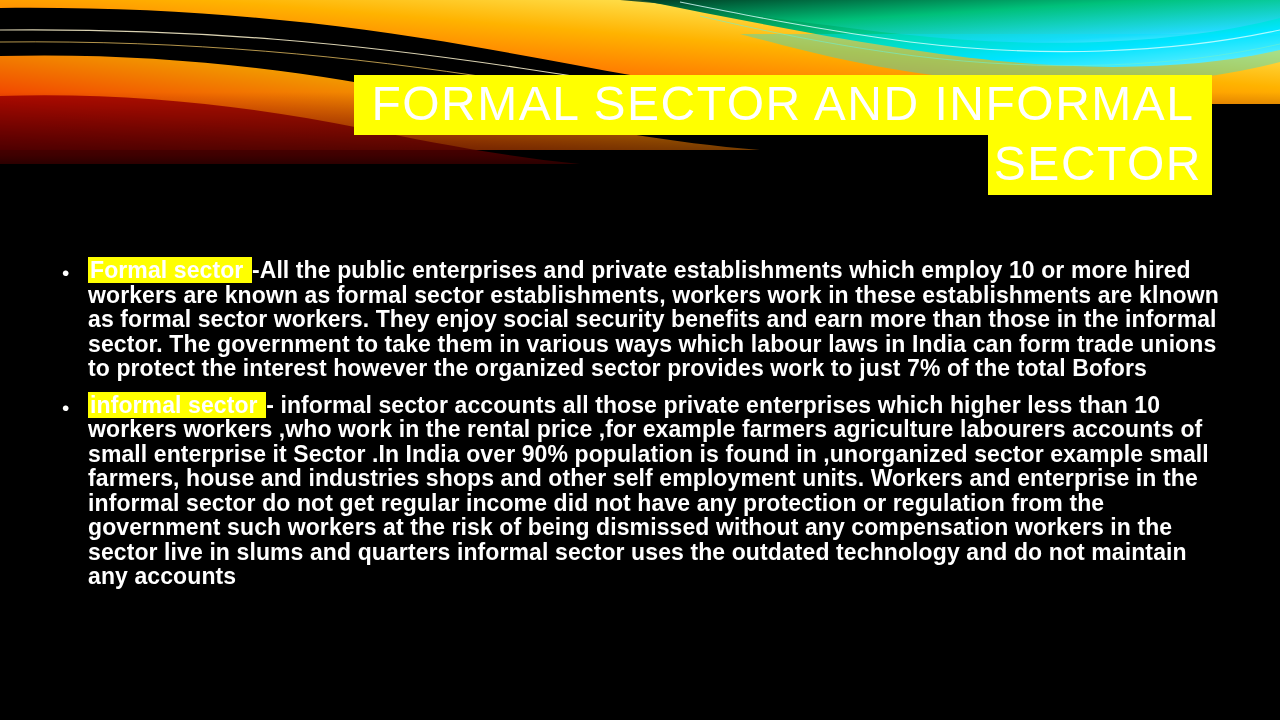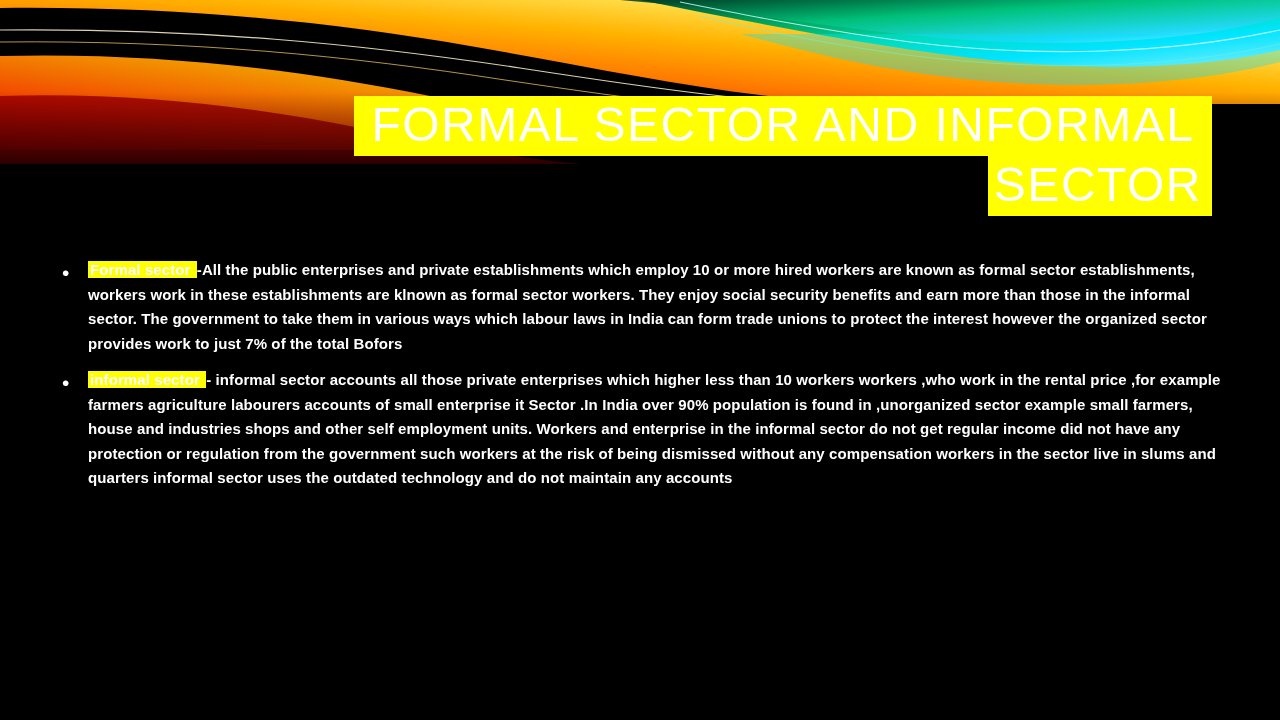--- a/index.html
+++ b/index.html
@@ -29,21 +29,21 @@
     width: 1280px;
     height: 182px;
     overflow: hidden;
   }
   .decor svg { display: block; }
 
   
   .title-block {
     position: absolute;
     left: 348px;
-    top: 96px;
+    top: 75px;
     width: 864px;
     text-align: right;
   }
   .title-line {
     display: inline-block;
     background: #ffff00;
     color: #ffffff;
     font-size: 48px;
     line-height: 56px;
     letter-spacing: 1.5px;
@@ -76,21 +76,21 @@
   .bullet-dot {
     flex: 0 0 26px;
     color: #ffffff;
     font-size: 21px;
     line-height: 26px;
     padding-top: 2px;
   }
   .bullet-text {
     flex: 1 1 auto;
     color: #ffffff;
-    font-size: 15px;
+    font-size: 23px;
     line-height: 24.5px;
     font-weight: bold;
     letter-spacing: 0.1px;
     text-align: left;
   }
   .hl {
     background: #ffff00;
     color: #ffffff;
     padding: 0 2px;
     font-weight: bold;

